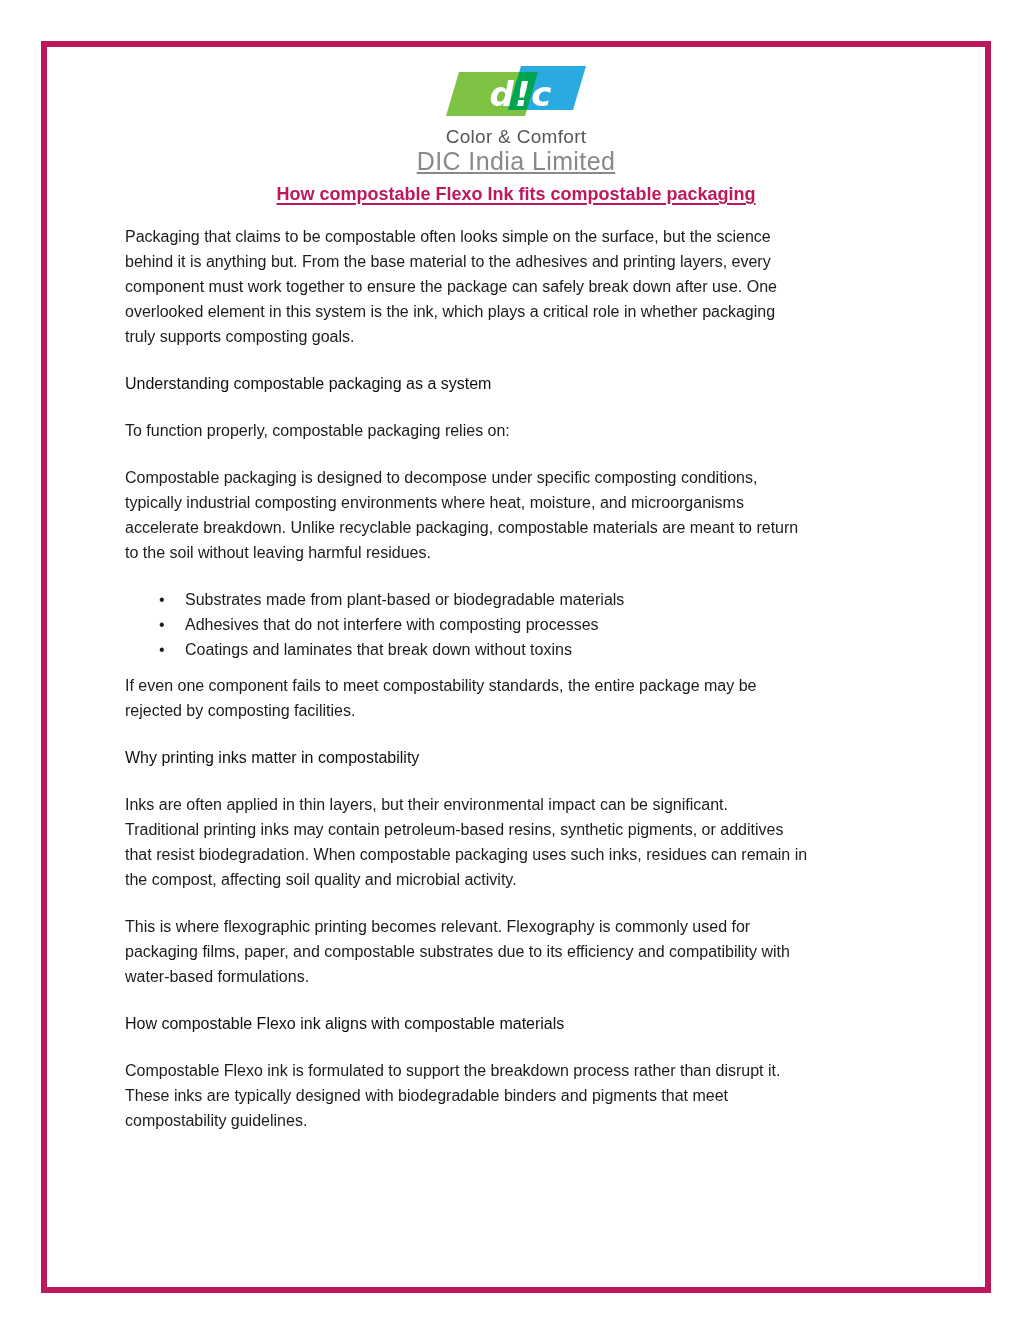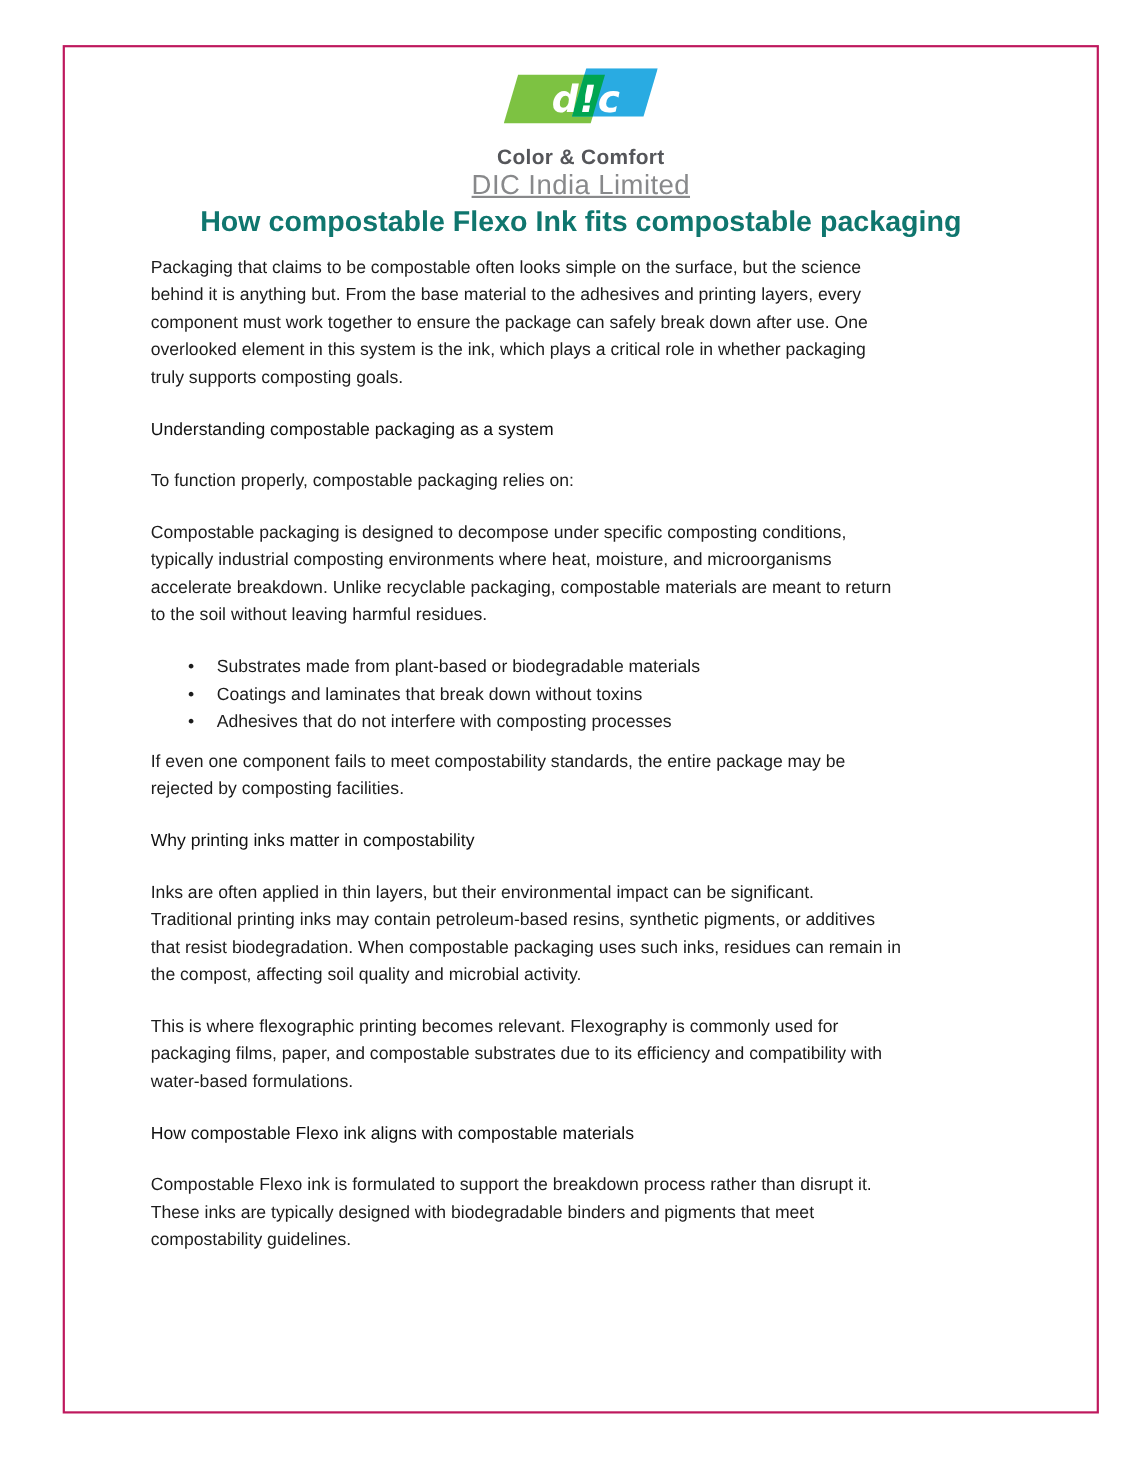--- a/index.html
+++ b/index.html
@@ -9,65 +9,66 @@
   }
   body {
     width: 1024px;
     height: 1325px;
     position: relative;
     font-family: "Liberation Sans", sans-serif;
     color: #1c1c1c;
   }
   .page {
     position: absolute;
-    left: 57px;
+    left: 41px;
     top: 41px;
     width: 938px;
     height: 1240px;
-    border: 2px solid #be185d;
+    border: 6px solid #be185d;
     background: #ffffff;
     box-sizing: content-box;
     overflow: hidden;
   }
   .page-inner {
     padding: 19px 78px 0 78px;
   }
   
   .logo-block {
     text-align: center;
   }
   .logo-svg {
     width: 140px;
     height: 52px;
     display: inline-block;
   }
   .logo-tagline {
     font-size: 19px;
-    font-weight: bold;
+    font-weight: normal;
     line-height: 22px;
-    margin-top: 14px;
+    margin-top: 4px;
     letter-spacing: 0.3px;
     color: #55565a;
   }
   .company-name {
     font-size: 25px;
     font-weight: normal;
     line-height: 26px;
     letter-spacing: 0.4px;
     color: #88898b;
     text-decoration: underline;
   }
   
   h1.doc-title {
     margin: 6px 0 0 0;
     text-align: center;
-    font-size: 26px;
+    font-size: 18px;
     line-height: 28px;
     font-weight: bold;
-    color: #0f766e;
+    color: #be185d;
+    text-decoration: underline;
     text-decoration-thickness: 2px;
     text-underline-offset: 3px;
   }
   
   .content {
     margin-top: 16px;
     width: 784px;
     font-size: 16px;
     line-height: 25px;
   }
@@ -137,25 +138,25 @@
 accelerate breakdown. Unlike recyclable packaging, compostable materials are meant to return
 to the soil without leaving harmful residues.</p>
 
       <ul>
         <li>
           <span class="bullet-dot"></span>
           <span>Substrates made from plant-based or biodegradable materials</span>
         </li>
         <li>
           <span class="bullet-dot"></span>
-          <span>Coatings and laminates that break down without toxins</span>
+          <span>Adhesives that do not interfere with composting processes</span>
         </li>
         <li>
           <span class="bullet-dot"></span>
-          <span>Adhesives that do not interfere with composting processes</span>
+          <span>Coatings and laminates that break down without toxins</span>
         </li>
       </ul>
 
       <p>If even one component fails to meet compostability standards, the entire package may be
 rejected by composting facilities.</p>
 
       <h2>Why printing inks matter in compostability</h2>
 
       <p>Inks are often applied in thin layers, but their environmental impact can be significant.
 Traditional printing inks may contain petroleum-based resins, synthetic pigments, or additives

